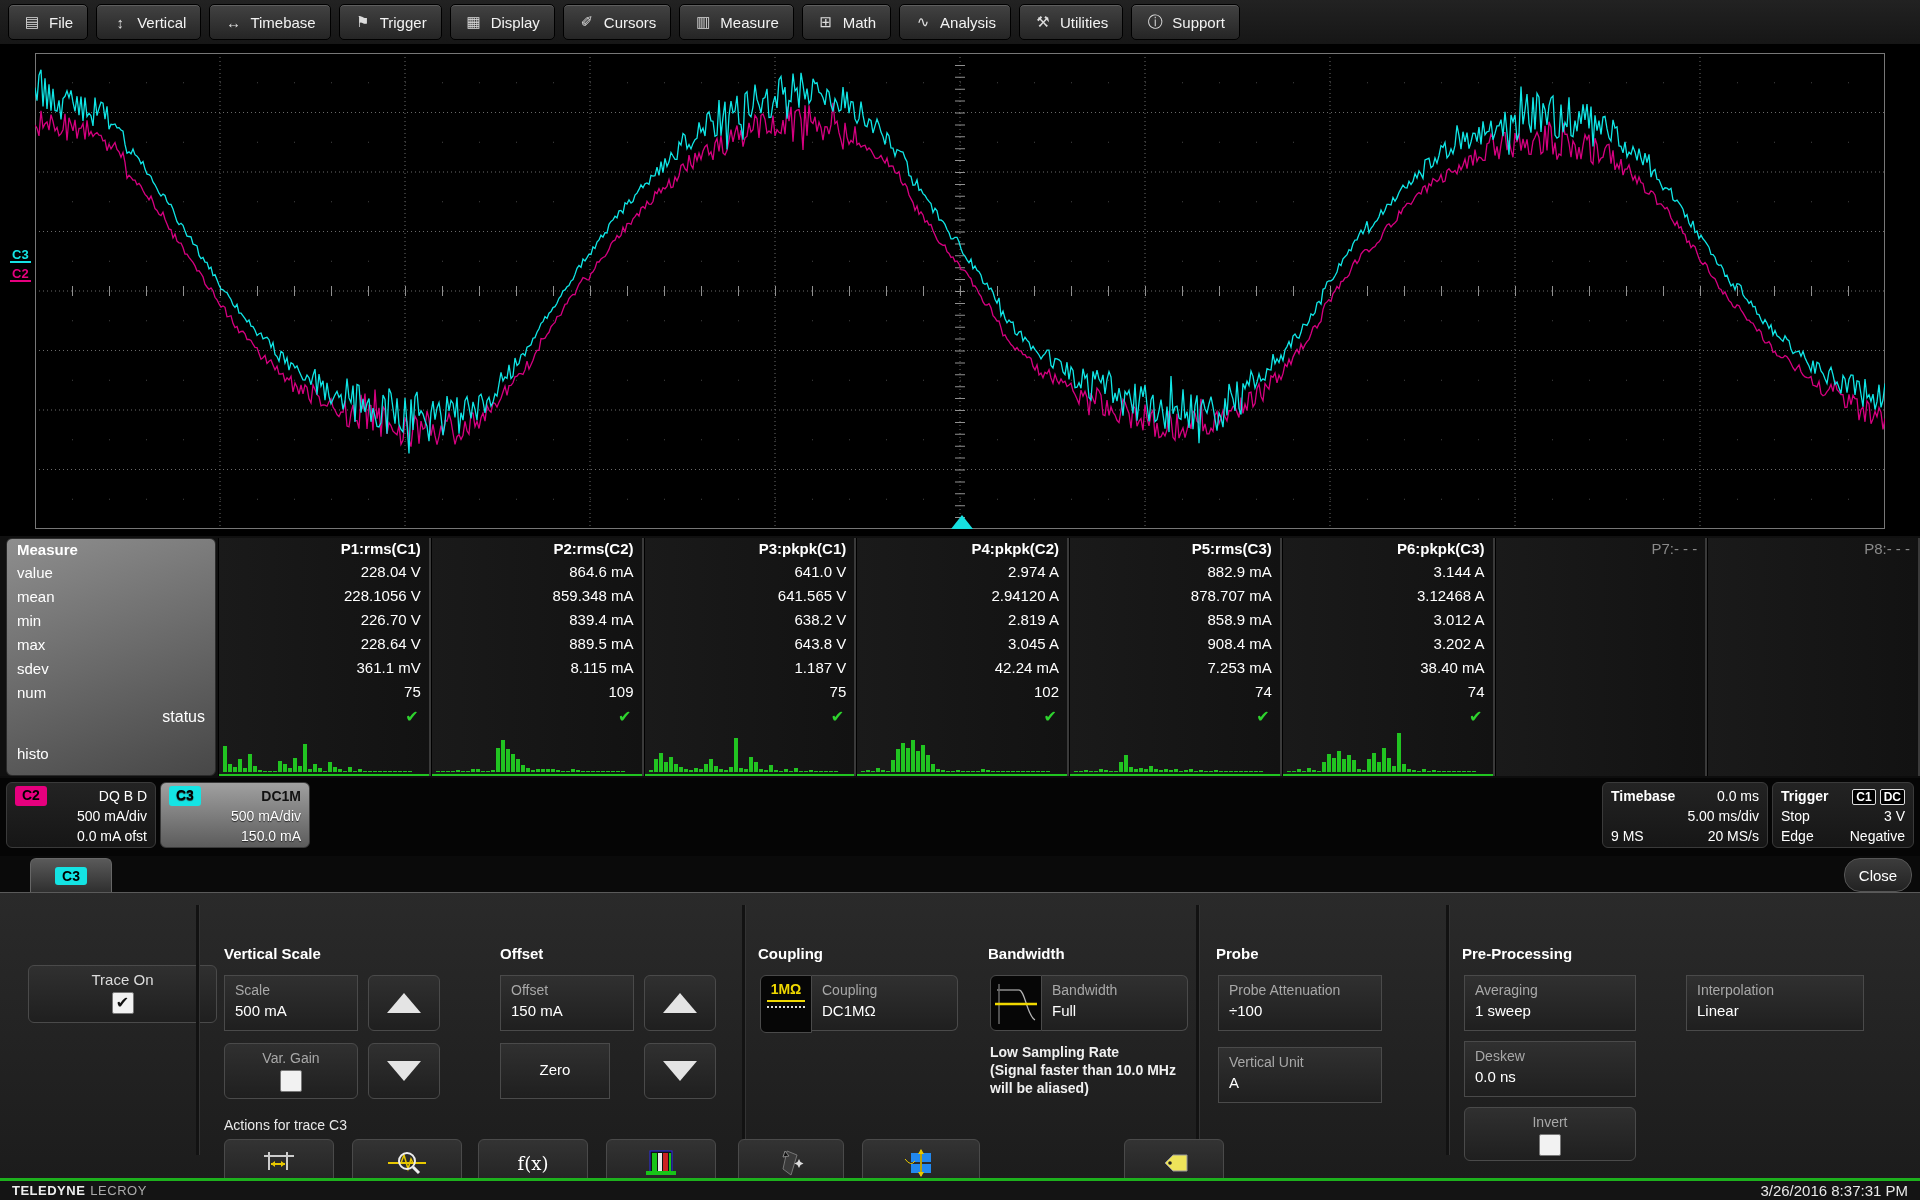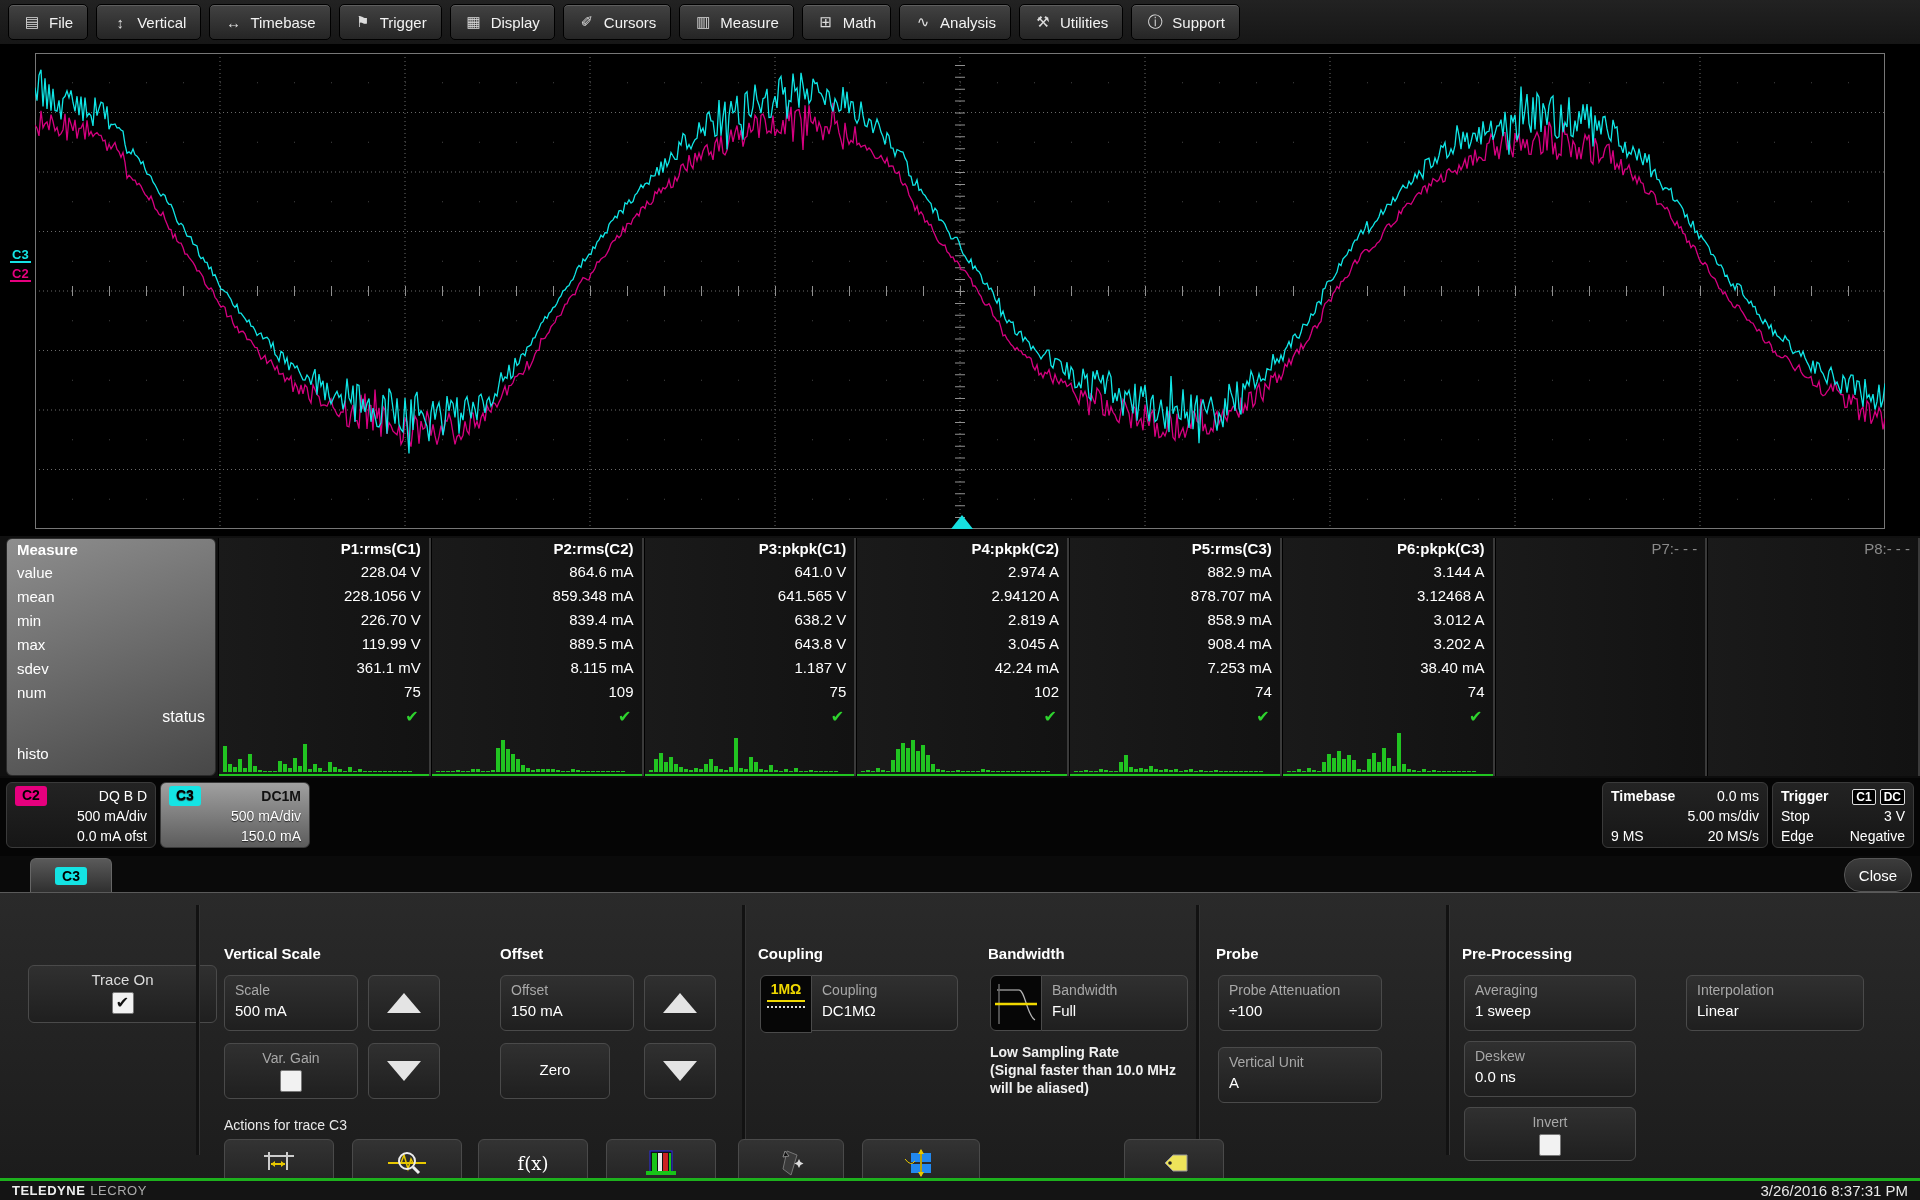--- a/index.html
+++ b/index.html
@@ -46,21 +46,21 @@
   .tchip{display:inline-block;background:#000;border:1px solid #ddd;color:#fff;font-weight:bold;font-size:12px;line-height:14px;padding:0 3px;border-radius:2px;margin-left:4px;}
 
   
   .panel{position:absolute;left:0;top:856px;width:1920px;height:322px;background:#1f1f1f;}
   .tabbar{position:absolute;left:0;top:0;width:100%;height:36px;background:#0a0a0a;}
   .tab{position:absolute;left:30px;top:2px;width:80px;height:34px;background:linear-gradient(#5a5a5a,#2e2e2e);border:1px solid #666;border-bottom:none;border-radius:6px 6px 0 0;display:flex;align-items:center;justify-content:center;}
   .closebtn{position:absolute;right:8px;top:2px;width:66px;height:32px;background:linear-gradient(#3c3c3c,#222);border:1px solid #555;border-radius:16px;display:flex;align-items:center;justify-content:center;font-size:15px;margin-left:40px;}
   .pbody{position:absolute;left:0;top:36px;width:100%;height:286px;background:linear-gradient(#2a2a2a,#1c1c1c);border-top:1px solid #5a5a5a;}
   .sect{position:absolute;font-size:15px;font-weight:bold;color:#fff;}
   .vdiv{position:absolute;top:12px;height:250px;width:3px;background:#121212;border-right:1px solid #333;}
-  .fbtn{position:absolute;background:linear-gradient(#303030,#1f1f1f);border:1px solid #4a4a4a;border-radius:6px;box-sizing:border-box;padding:4px 10px;}
+  .fbtn{position:absolute;background:linear-gradient(#303030,#1f1f1f);border:1px solid #4a4a4a;border-radius:0;box-sizing:border-box;padding:4px 10px;}
   .flabel{font-size:14px;color:#a8a8a8;line-height:20px;}
   .fvalue{font-size:15px;color:#fff;line-height:22px;}
   .abtn{position:absolute;background:linear-gradient(#303030,#1f1f1f);border:1px solid #4a4a4a;border-radius:6px;display:flex;align-items:center;justify-content:center;box-sizing:border-box;}
   .tri-up{width:0;height:0;border-left:17px solid transparent;border-right:17px solid transparent;border-bottom:20px solid #e4e4e4;}
   .tri-dn{width:0;height:0;border-left:17px solid transparent;border-right:17px solid transparent;border-top:20px solid #e4e4e4;}
   .cbtn{position:absolute;background:linear-gradient(#303030,#1f1f1f);border:1px solid #4a4a4a;border-radius:6px;box-sizing:border-box;text-align:center;padding-top:4px;}
   .cb{display:inline-block;width:20px;height:20px;background:#f2f2f2;border:1px solid #777;border-radius:2px;line-height:20px;font-size:16px;color:#111;font-weight:bold;margin-top:2px;}
   .iconbox{position:absolute;background:#060606;border:1px solid #4a4a4a;border-radius:6px 0 0 6px;box-sizing:border-box;}
   .fmain{border-radius:0 6px 6px 0;border-left:none;}
   .warn{position:absolute;font-size:14px;font-weight:bold;line-height:18px;color:#f0f0f0;}
@@ -176,21 +176,21 @@
         <div class="trow tleft">num</div>
         <div class="tstat tleft" style="color:#fff;font-weight:normal;">status</div>
         <div class="thistolabel">histo</div>
       </div>
     <div class="datacols" id="datacols">
         <div class="tcol">
           <div class="thead">P1:rms(C1)</div>
           <div class="trow">228.04 V</div>
           <div class="trow">228.1056 V</div>
           <div class="trow">226.70 V</div>
-          <div class="trow">119.99 V</div>
+          <div class="trow">228.64 V</div>
           <div class="trow">361.1 mV</div>
           <div class="trow">75</div>
           <div class="tstat">✔</div>
           <div class="thisto base">
             <i style="height:26px"></i>
             <i style="height:8px"></i>
             <i style="height:5px"></i>
             <i style="height:13px"></i>
             <i style="height:4px"></i>
             <i style="height:18px"></i>

